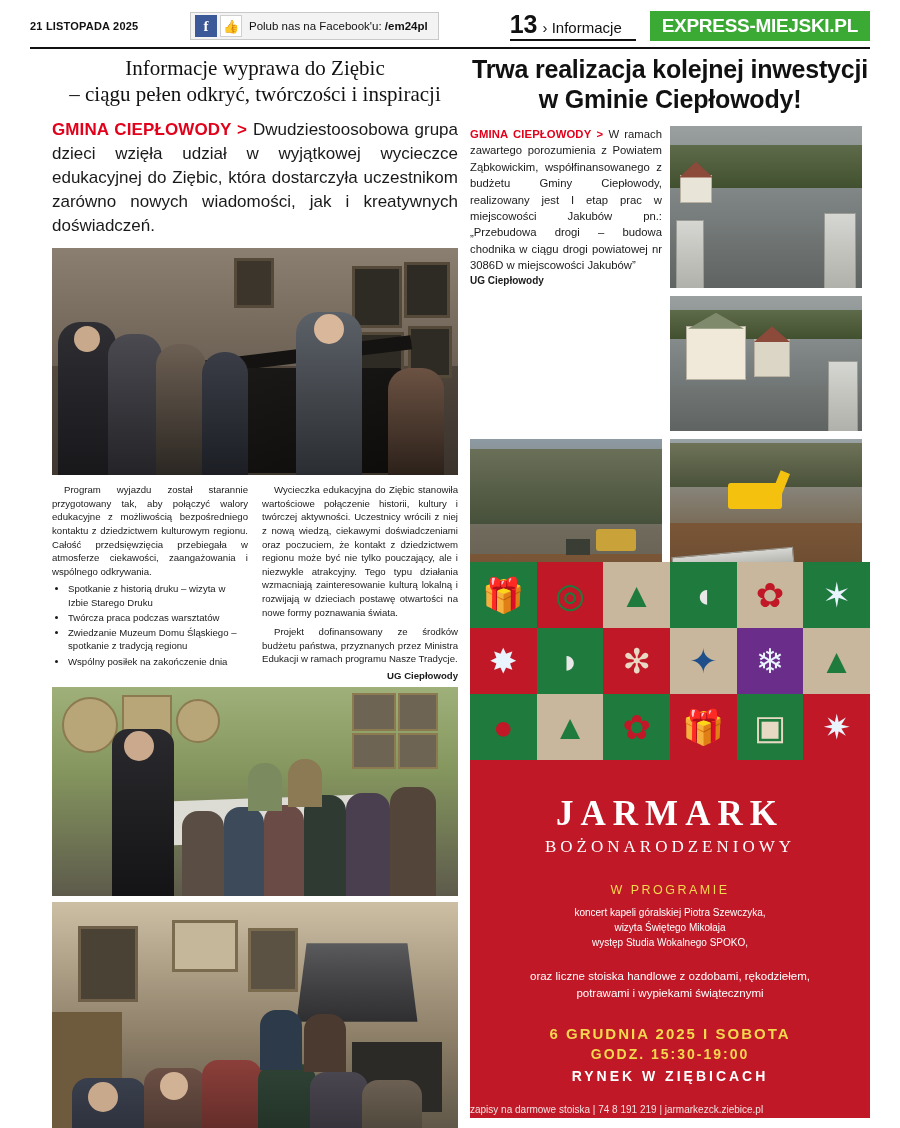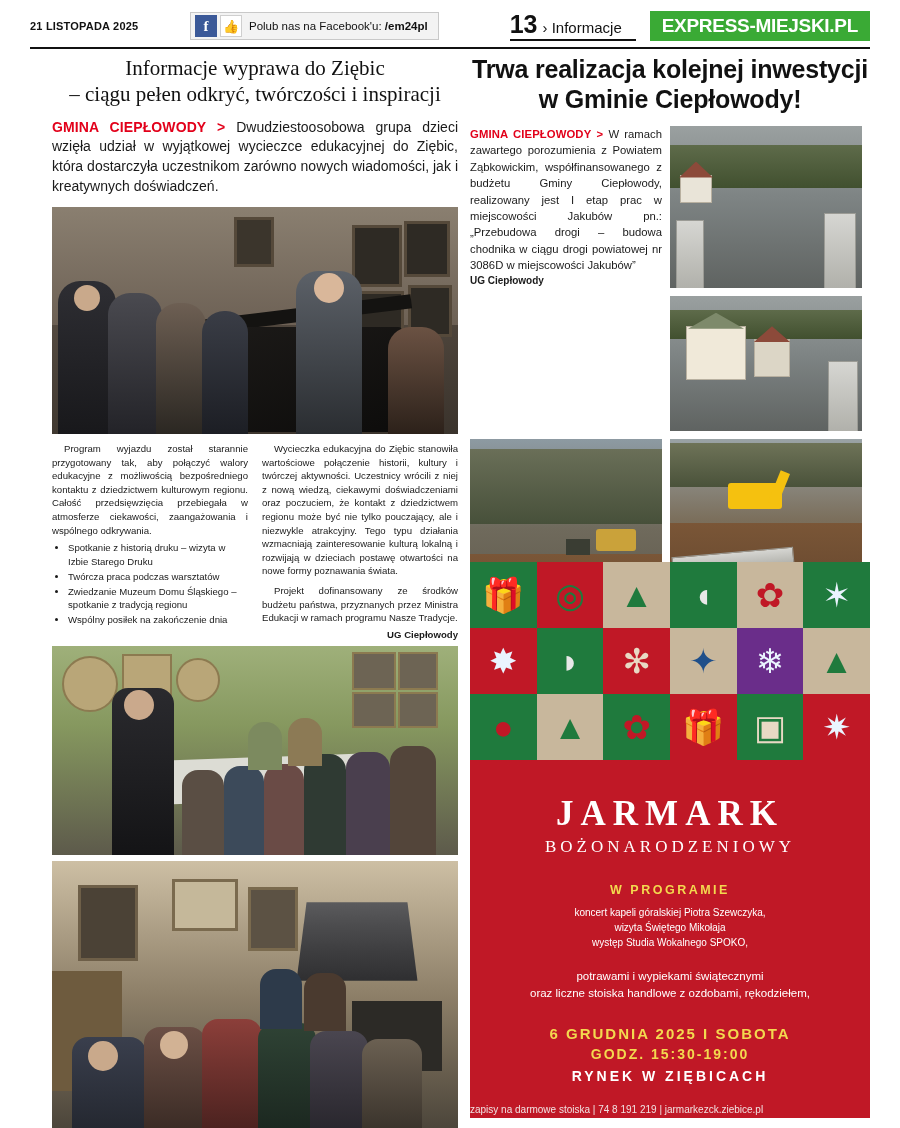--- a/index.html
+++ b/index.html
@@ -150,21 +150,21 @@
     font-size: 25px;
     font-weight: bold;
     text-align: center;
     line-height: 1.18;
     margin: 0 0 12px 0;
     color: #111;
     letter-spacing: -0.2px;
   }
 
   .lead {
-    font-size: 14px;
+    font-size: 17px;
     line-height: 1.42;
     text-align: justify;
     margin: 0 0 10px 0;
     color: #1a1a1a;
   }
   .lead-tag {
     color: #e2001a;
     font-weight: bold;
     letter-spacing: 0.1px;
   }
@@ -307,21 +307,21 @@
   }
   .ad-title .bn {
     font-size: 17px;
     letter-spacing: 4px;
     margin-top: 3px;
     font-family: "Liberation Serif", serif;
   }
   .ad-prog-title {
     text-align: center;
     font-size: 12.5px;
-    font-weight: bold;
+    font-weight: normal;
     letter-spacing: 2.5px;
     color: #f3d94f;
     margin-top: 26px;
   }
   .ad-prog {
     text-align: center;
     font-size: 10px;
     line-height: 1.5;
     margin-top: 8px;
   }
@@ -574,22 +574,22 @@
     </div>
 
     <div class="ad-prog-title">W PROGRAMIE</div>
     <div class="ad-prog">
       <div>koncert kapeli góralskiej Piotra Szewczyka,</div>
       <div>wizyta Świętego Mikołaja</div>
       <div>występ Studia Wokalnego SPOKO,</div>
     </div>
 
     <div class="ad-extra">
+      <div>oraz liczne stoiska handlowe z ozdobami, rękodziełem,</div>
       <div>potrawami i wypiekami świątecznymi</div>
-      <div>oraz liczne stoiska handlowe z ozdobami, rękodziełem,</div>
     </div>
 
     <div class="ad-when">6 GRUDNIA 2025 I SOBOTA</div>
     <div class="ad-time">GODZ. 15:30-19:00</div>
     <div class="ad-place">RYNEK W ZIĘBICACH</div>
     <div class="ad-contact">zapisy na darmowe stoiska | 74 8 191 219 | jarmarkezck.ziebice.pl</div>
 
   </div>
 
 </div>

